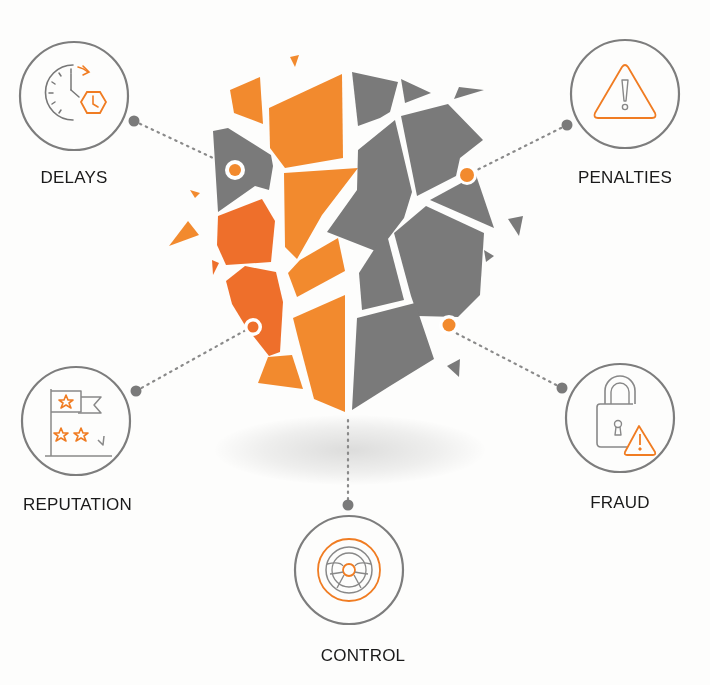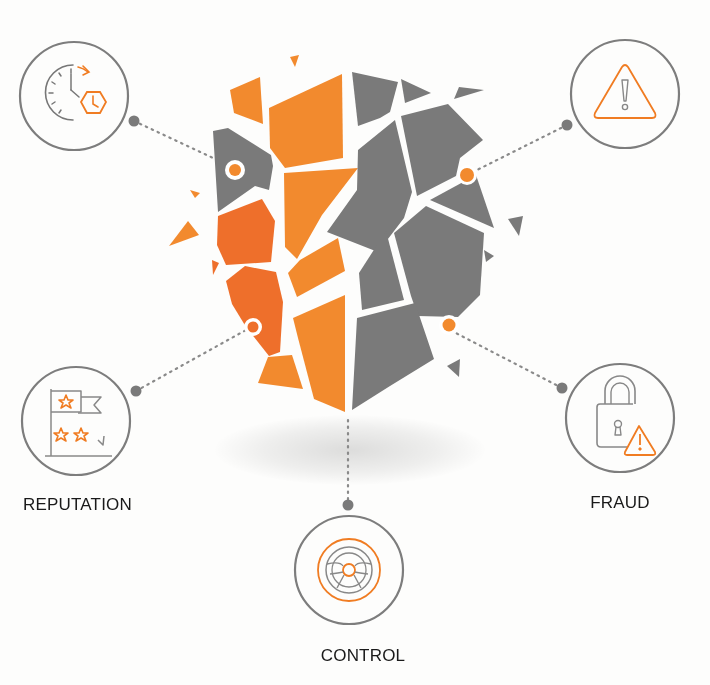--- a/index.html
+++ b/index.html
@@ -171,16 +171,18 @@
           <path d="M371,564 Q358,561 355,566"></path>
           <path d="M344,575 L337,588"></path>
           <path d="M354,575 L361,588"></path>
           <path d="M330,574 Q339,573 343,572"></path>
           <path d="M368,574 Q359,573 355,572"></path>
         </g>
       </g>
     </g>
   </svg>
 
+  <div class="node-label" style="left:14px;top:168px;width:120px;">DELAYS</div>
+  <div class="node-label" style="left:565px;top:168px;width:120px;">PENALTIES</div>
   <div class="node-label" style="left:560px;top:493px;width:120px;">FRAUD</div>
   <div class="node-label" style="left:5px;top:495px;width:145px;">REPUTATION</div>
   <div class="node-label" style="left:303px;top:646px;width:120px;">CONTROL</div>
 </div>
 
 </body></html>

